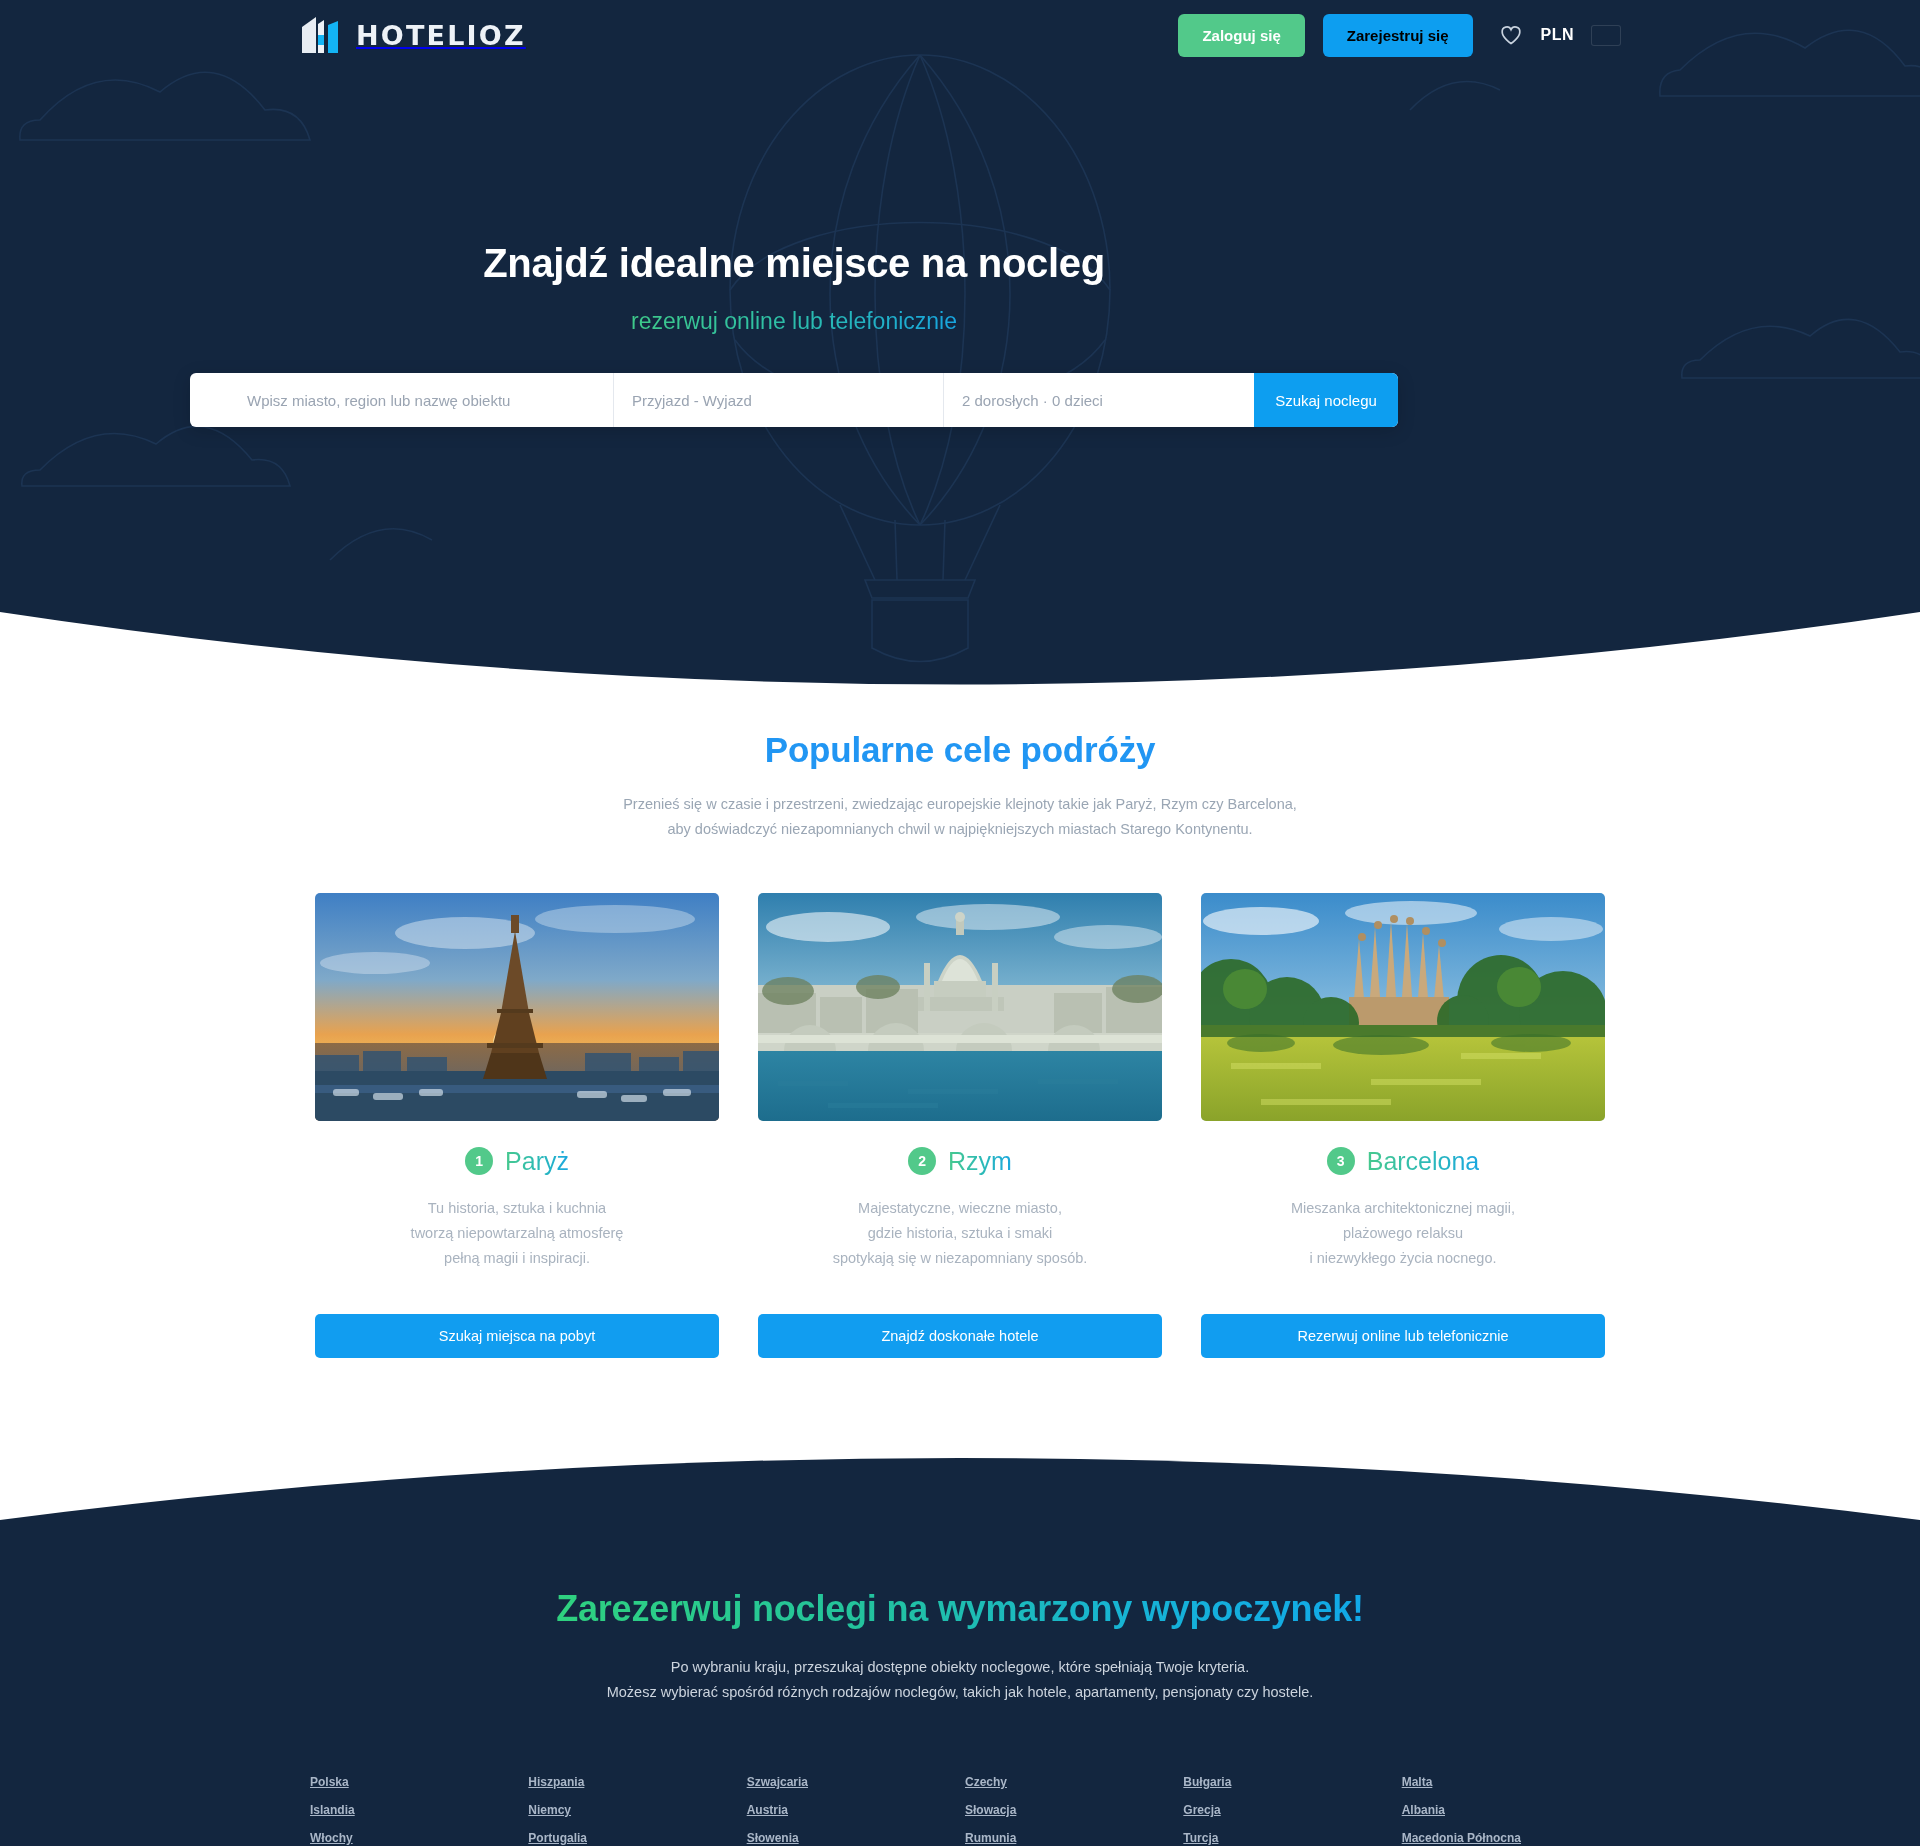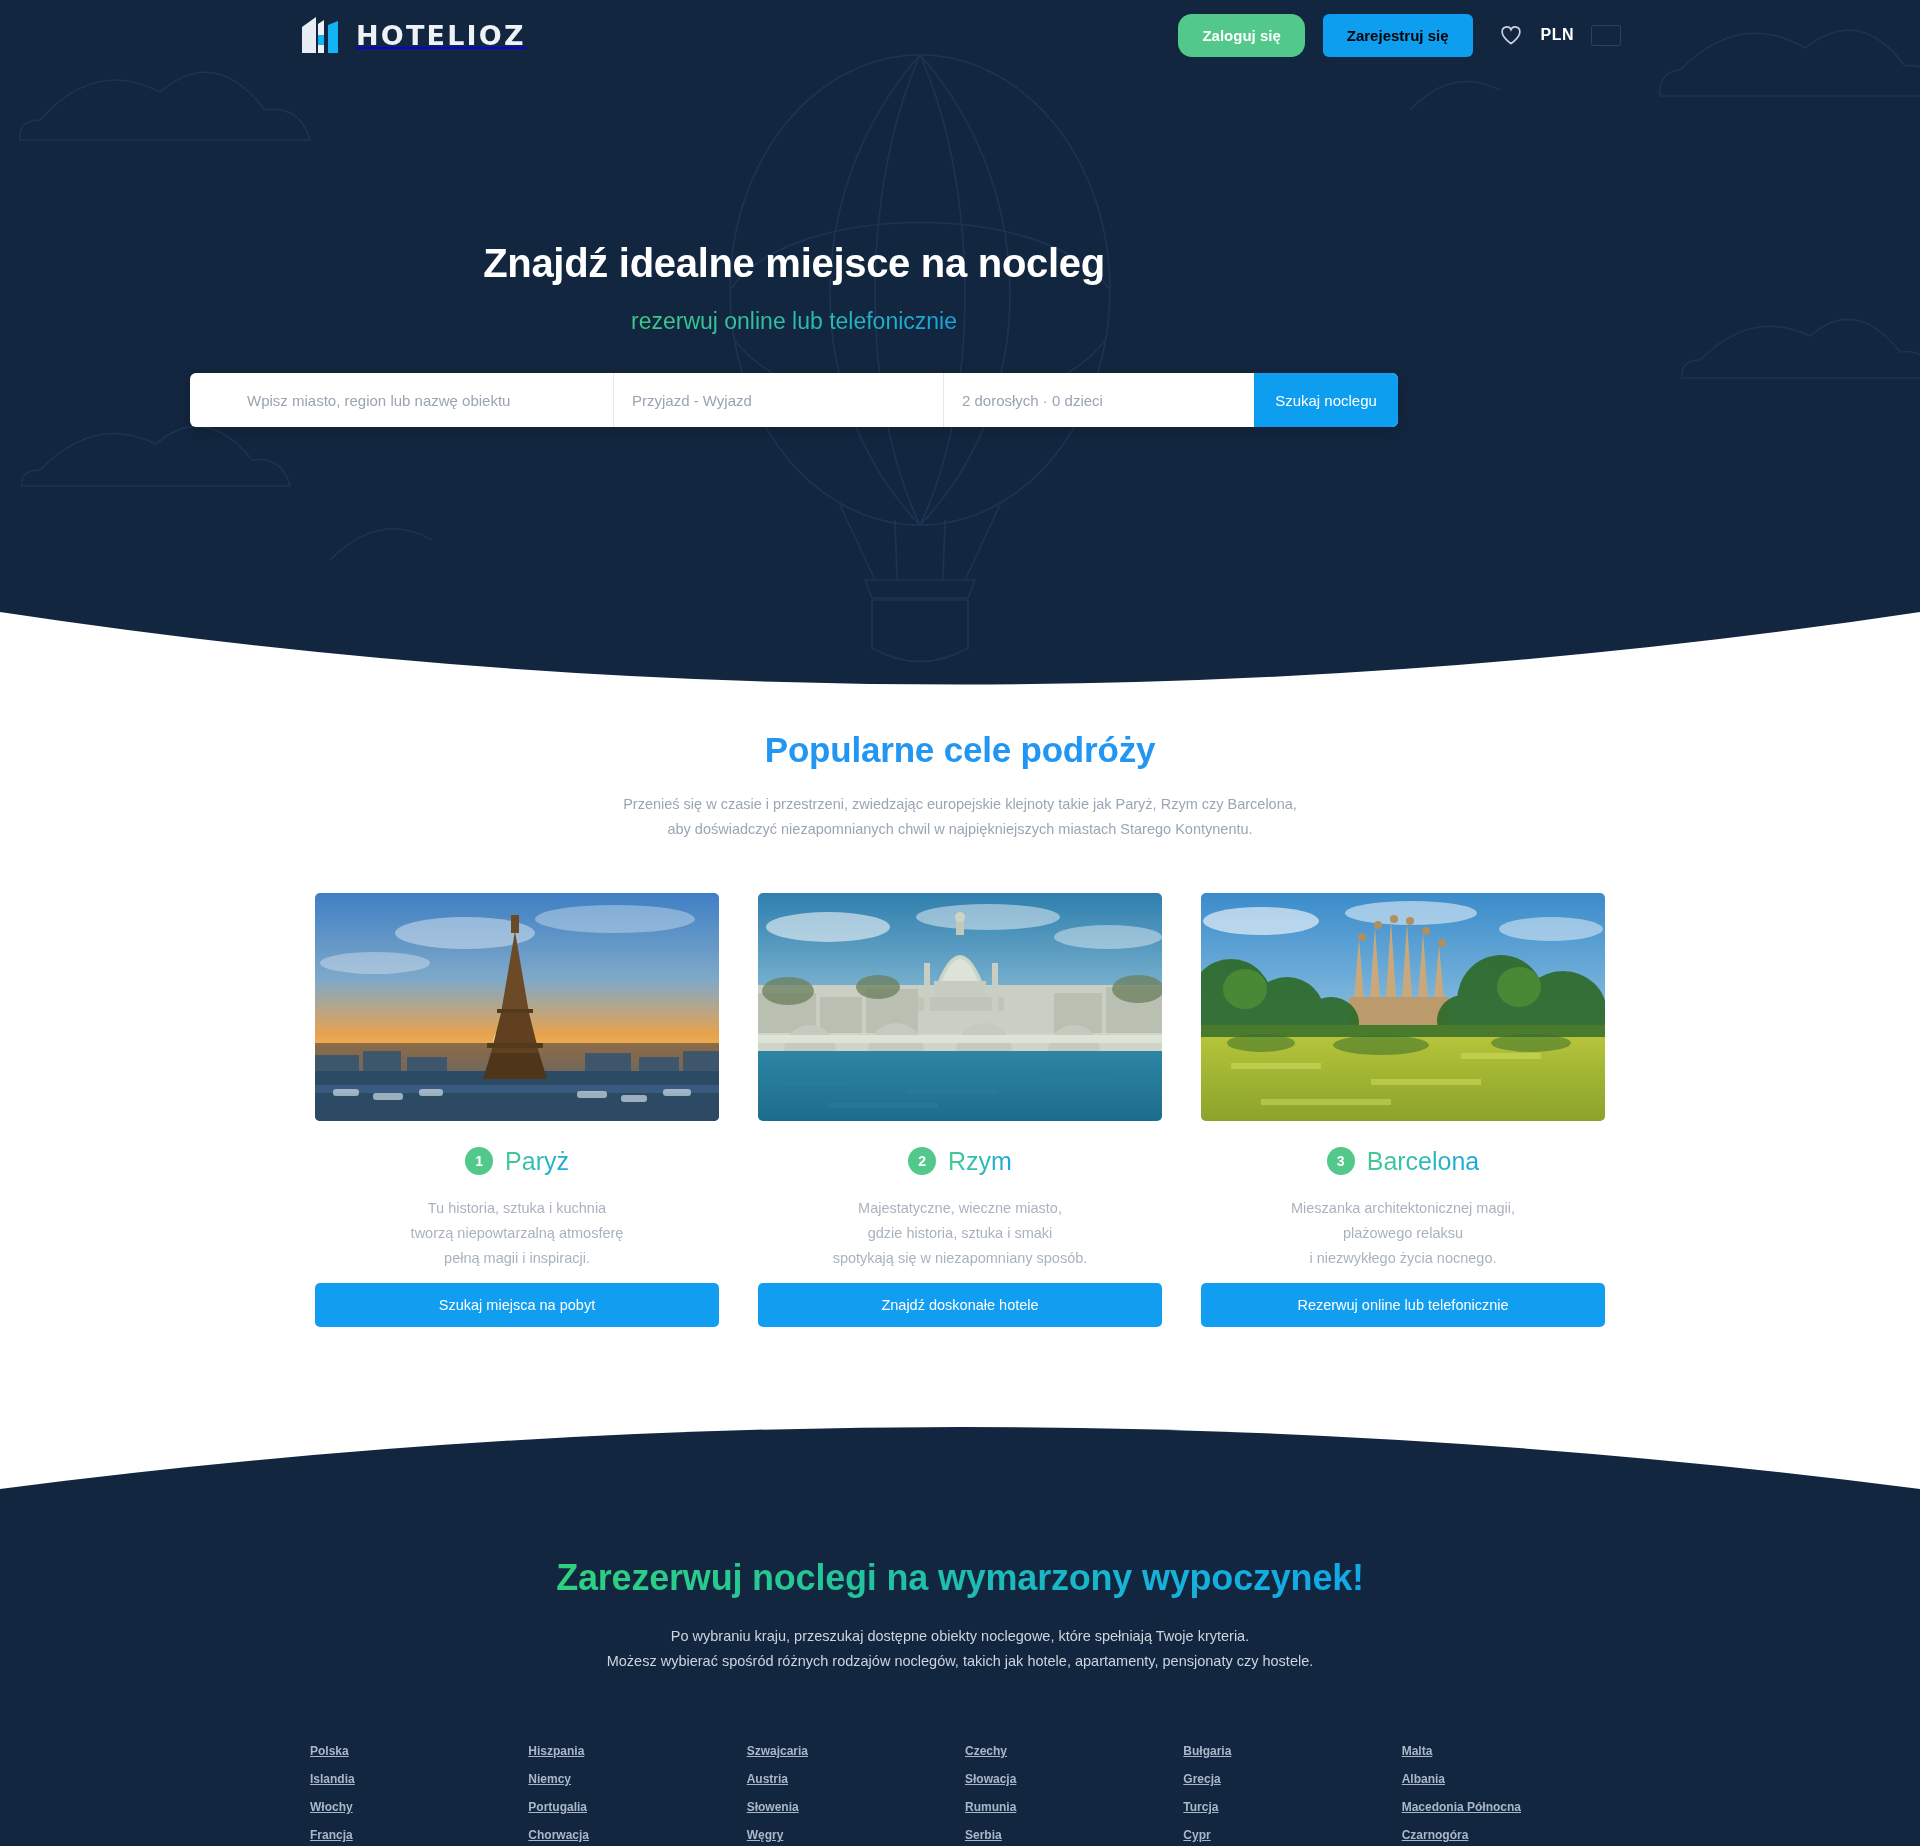--- a/index.html
+++ b/index.html
@@ -65,21 +65,21 @@
   .nav-right {
     display:flex;
     align-items:center;
     gap:18px;
     margin-right:260px;
   }
   .btn-login {
     background:#52c98a;
     color:#ffffff;
     border:none;
-    border-radius:14px;
+    border-radius:6px;
     font-size:15px;
     font-weight:bold;
     padding:13px 24px;
     cursor:pointer;
     font-family:"Liberation Sans", sans-serif;
   }
   .btn-register {
     background:#0d9ef0;
     color:#000000;
     border:none;
@@ -250,21 +250,21 @@
     color:transparent;
     -webkit-text-fill-color:transparent;
   }
   .card-desc {
     margin-top:20px;
     color:#a9b3bf;
     font-size:14.5px;
     line-height:1.72;
   }
   .card-btn {
-    margin-top:12px;
+    margin-top:43px;
     width:404px;
     height:44px;
     background:#119df0;
     color:#ffffff;
     border:none;
     border-radius:5px;
     font-size:14.5px;
     cursor:pointer;
     font-family:"Liberation Sans", sans-serif;
   }

